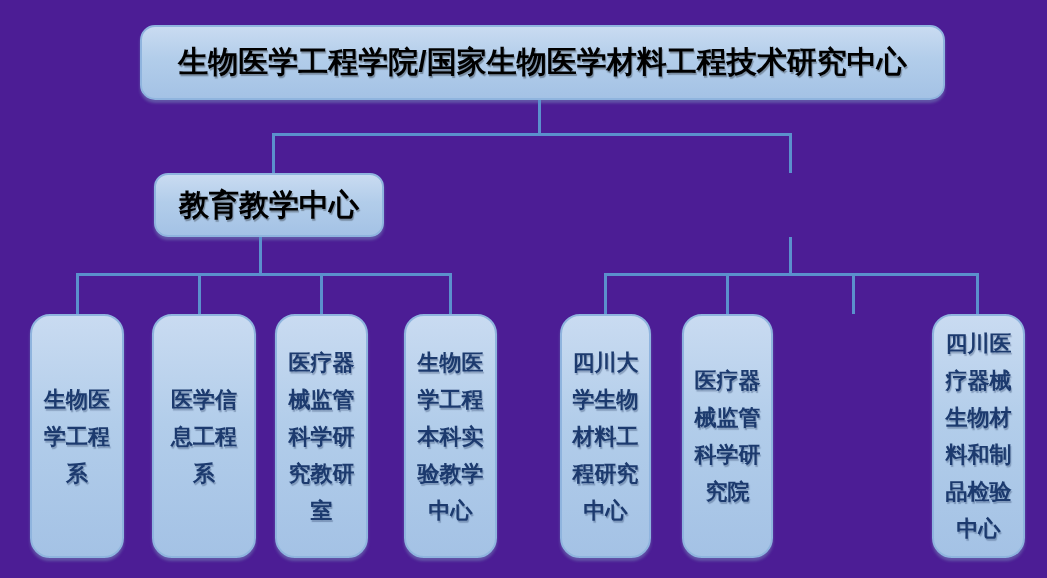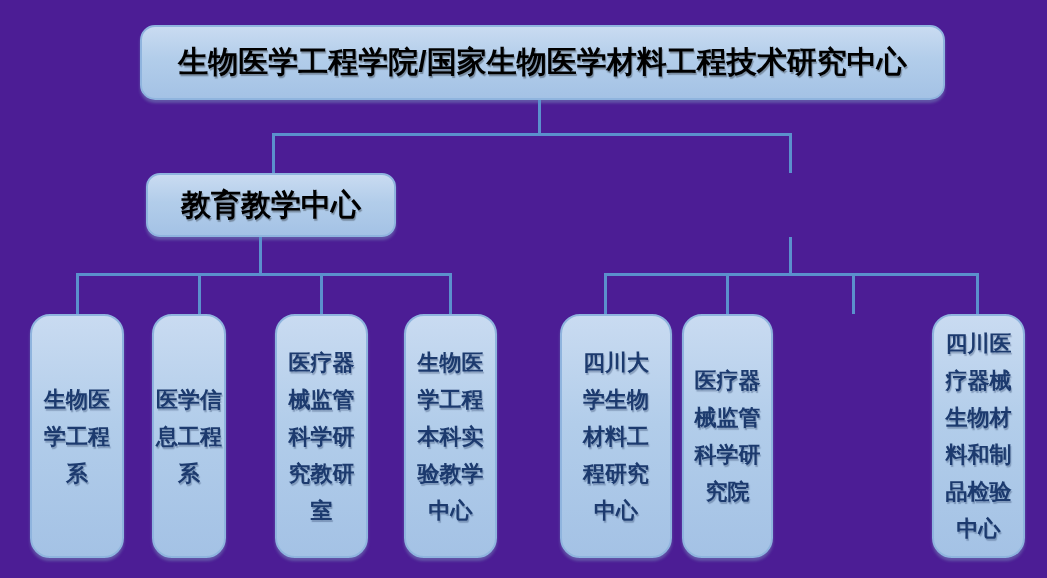--- a/index.html
+++ b/index.html
@@ -38,21 +38,21 @@
   .branch-node .label{
     font-size:30px;
     font-weight:bold;
     color:#000000;
     text-shadow:1px 2px 1px rgba(0,0,0,0.30);
   }
   .branch-node{
     height:64px; top:173px;
     border-radius:14px;
   }
-  .branch-left{ left:146px; width:250px; }
+  .branch-left{ left:154px; width:230px; }
   .branch-right{ left:675px; width:260px; }
   .dept-node{
     top:314px; height:244px;
     border-radius:20px;
   }
   .dept-node .label{
     font-size:22px;
     font-weight:bold;
     line-height:37px;
     color:#1c3a6e;
@@ -93,40 +93,40 @@
   <i class="ln" style="left:604px; top:273px; width:3px; height:41px;"></i>
   <i class="ln" style="left:726px; top:273px; width:3px; height:41px;"></i>
   <i class="ln" style="left:852px; top:273px; width:3px; height:41px;"></i>
   <i class="ln" style="left:976px; top:273px; width:3px; height:41px;"></i>
 
   <div class="node dept-node" style="left:30px; width:94px;">
     <span class="label">生物医
 学工程
 系</span>
   </div>
-  <div class="node dept-node" style="left:152px; width:74px;">
+  <div class="node dept-node" style="left:152px; width:104px;">
     <span class="label">医学信
 息工程
 系</span>
   </div>
   <div class="node dept-node" style="left:275px; width:93px;">
     <span class="label">医疗器
 械监管
 科学研
 究教研
 室</span>
   </div>
   <div class="node dept-node" style="left:404px; width:93px;">
     <span class="label">生物医
 学工程
 本科实
 验教学
 中心</span>
   </div>
-  <div class="node dept-node" style="left:560px; width:112px;">
+  <div class="node dept-node" style="left:560px; width:91px;">
     <span class="label">四川大
 学生物
 材料工
 程研究
 中心</span>
   </div>
   <div class="node dept-node" style="left:682px; width:91px;">
     <span class="label">医疗器
 械监管
 科学研

